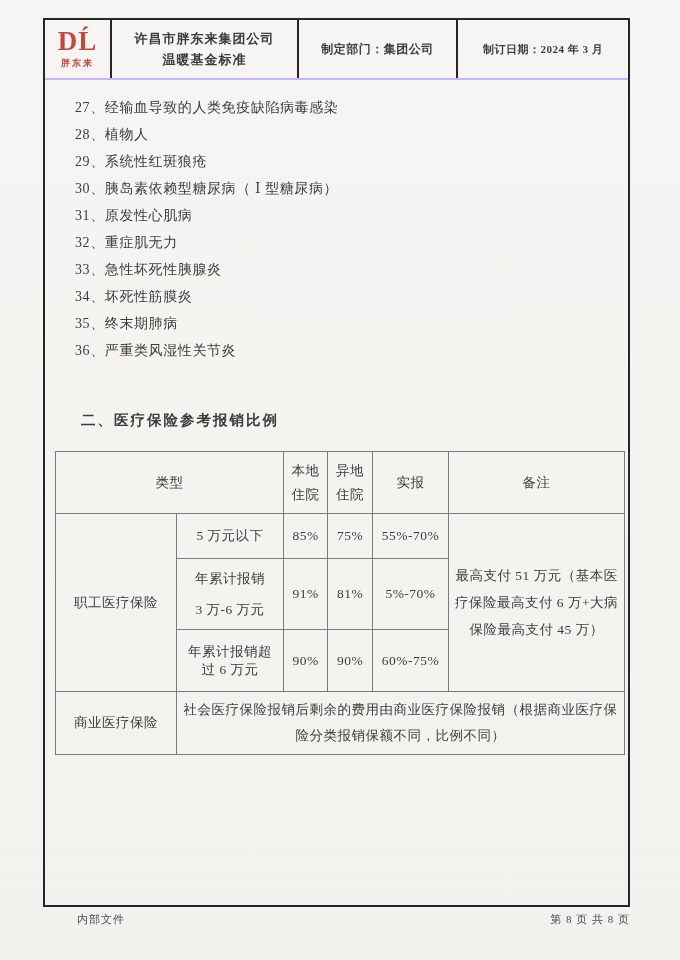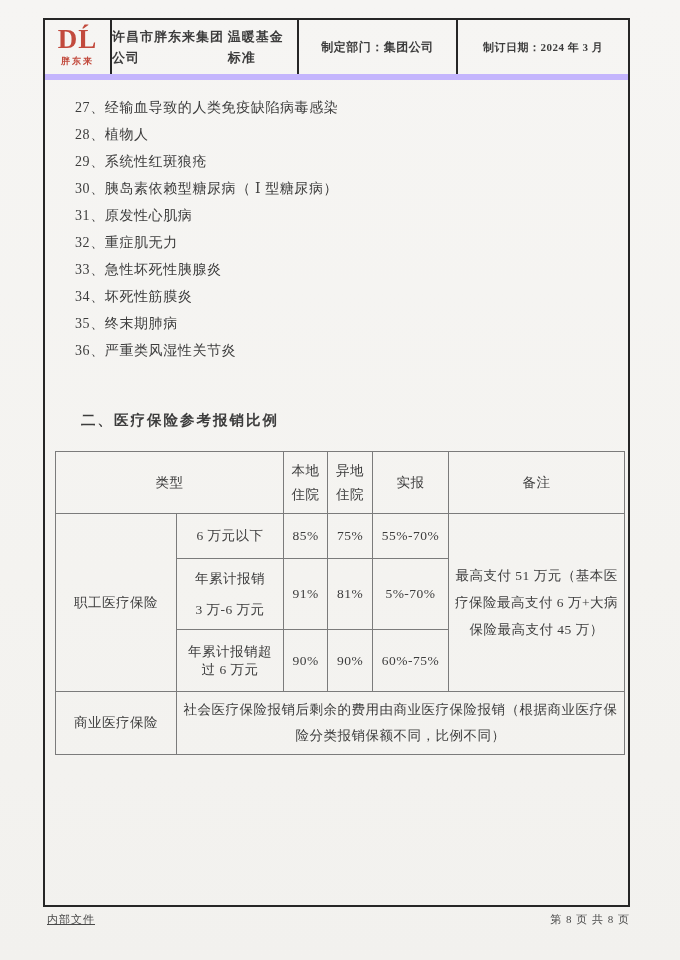--- a/index.html
+++ b/index.html
@@ -7,28 +7,28 @@
     width:680px;height:960px;position:relative;overflow:hidden;
     background:linear-gradient(180deg,#f6f5f3 0%,#f4f3f0 60%,#f2f1ee 100%);
     font-family:"Liberation Serif","DejaVu Serif",serif;
     color:#3c3c3c;
   }
   .page-box{
     position:absolute;left:43px;top:18px;width:587px;height:889px;
     border:2px solid #262626;box-sizing:border-box;background:transparent;
   }
   
-  .doc-header{display:flex;height:60px;border-bottom:6px solid #c4b5fd;box-sizing:border-box;}
+  .doc-header{display:flex;height:60px;border-bottom:2px solid #c4b5fd;box-sizing:border-box;}
   .logo-cell{width:67px;border-right:2px solid #262626;box-sizing:border-box;
     display:flex;flex-direction:column;align-items:center;justify-content:center;}
   .logo-dl{font-size:27px;line-height:1;color:#c24a3d;font-weight:600;letter-spacing:1px;}
   .logo-sub{font-size:9px;color:#c24a3d;font-weight:bold;letter-spacing:2px;margin-top:2px;
     font-family:"Liberation Sans","DejaVu Sans",sans-serif;}
   .title-cell{width:187px;border-right:2px solid #262626;box-sizing:border-box;
-    display:flex;flex-direction:row;align-items:center;justify-content:center;
+    display:flex;flex-direction:column;align-items:center;justify-content:center;
     font-weight:bold;font-size:13px;line-height:1.65;letter-spacing:1px;}
   .dept-cell{width:159px;border-right:2px solid #262626;box-sizing:border-box;
     display:flex;align-items:center;justify-content:center;
     font-weight:bold;font-size:12px;letter-spacing:0.5px;}
   .date-cell{flex:1;display:flex;align-items:center;justify-content:center;
     font-weight:bold;font-size:11px;letter-spacing:0.5px;}
   
   .disease-list{padding:14px 8px 0 30px;}
   .list-item{height:27px;line-height:27px;font-size:14px;letter-spacing:0.6px;white-space:nowrap;}
   
@@ -42,21 +42,21 @@
   tr.r2{height:71px;}
   tr.r3{height:62px;}
   tr.r4{height:63px;}
   td.hdr-cell{line-height:1.75;}
   .tier-l1{margin-bottom:13px;}
   td.note-cell{line-height:2.0;padding:4px 9px;}
   td.commercial-text{text-align:left;line-height:1.95;padding:6px 12px;}
   .pct{font-size:13px;}
   
   .page-footer{position:absolute;left:43px;top:908px;width:587px;height:24px;font-size:11px;color:#4a4a4a;}
-  .footer-left{position:absolute;left:4px;top:4px;letter-spacing:1px;text-decoration:underline;}
+  .footer-left{position:absolute;left:34px;top:4px;letter-spacing:1px;}
   .footer-center{position:absolute;left:15px;right:0;top:4px;text-align:right;letter-spacing:1px;}
 </style>
 </head>
 <body>
 
 <div class="page-box">
 
   <div class="doc-header">
     <div class="logo-cell">
       <div class="logo-dl">DĹ</div>
@@ -97,21 +97,21 @@
     <tbody>
       <tr class="hdr">
         <td colspan="2" class="hdr-cell">类型</td>
         <td class="hdr-cell">本地住院</td>
         <td class="hdr-cell">异地住院</td>
         <td class="hdr-cell">实报</td>
         <td class="hdr-cell">备注</td>
       </tr>
       <tr class="r1">
         <td rowspan="3">职工医疗保险</td>
-        <td>6 万元以下</td>
+        <td>5 万元以下</td>
         <td class="pct">85%</td>
         <td class="pct">75%</td>
         <td class="pct">55%-70%</td>
         <td rowspan="3" class="note-cell">最高支付 51 万元（基本医疗保险最高支付 6 万+大病保险最高支付 45 万）</td>
       </tr>
       <tr class="r2">
         <td>
           <div class="tier-l1">年累计报销</div>
           <div>3 万-6 万元</div>
         </td>

